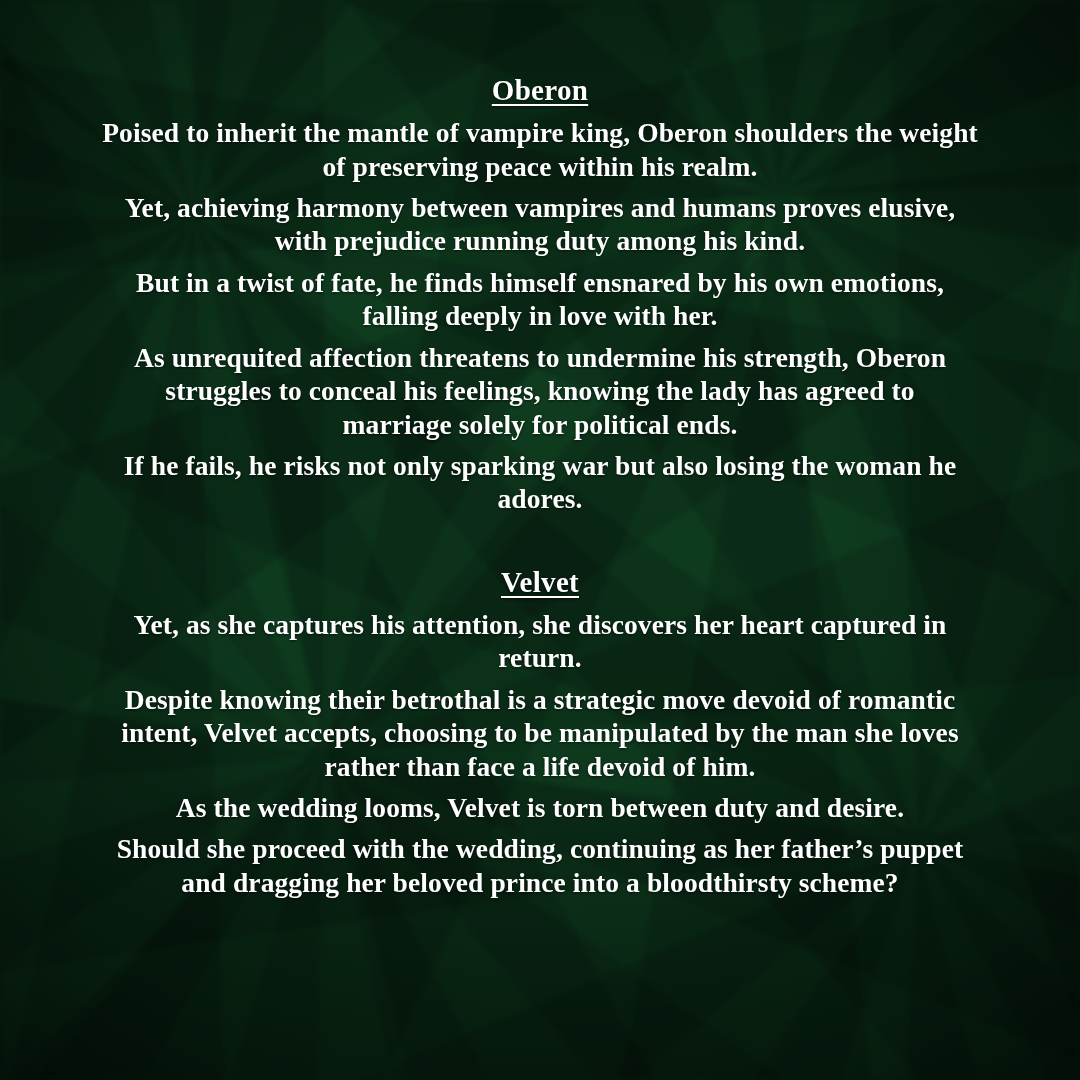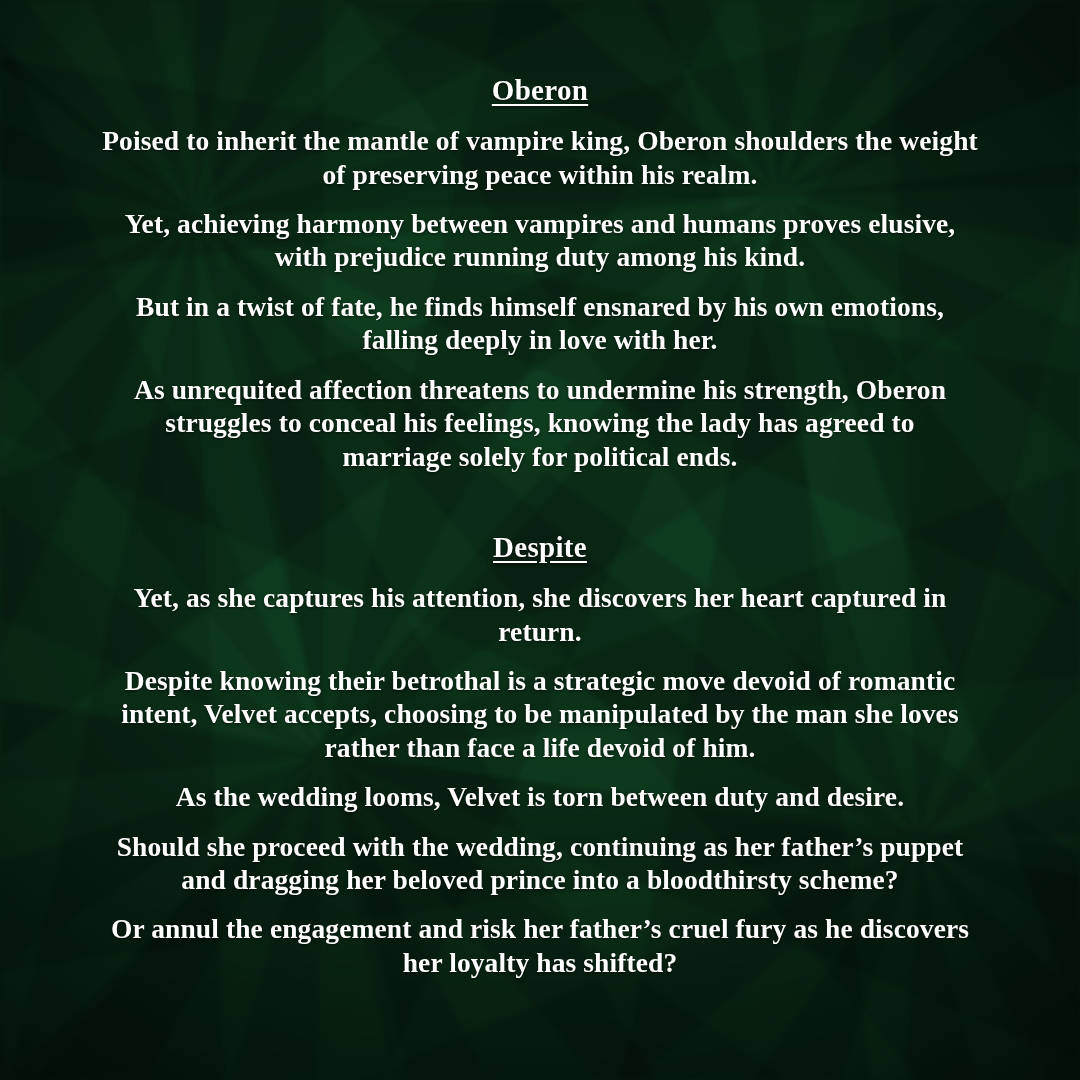--- a/index.html
+++ b/index.html
@@ -102,21 +102,21 @@
   }
 
   .line {
     font-family: "Liberation Serif", serif;
     font-size: 27.5px;
     font-weight: 700;
     color: #ffffff;
     line-height: 1.215;
     letter-spacing: 0.1px;
     text-shadow: 0 1px 3px rgba(0,0,0,0.65);
-    margin: 16px auto;
+    margin: 8px auto;
     padding: 0 4px;
   }
 
   .line.w1 { max-width: 880px; }
   .line.w2 { max-width: 860px; }
 </style>
 </head>
 <body>
 
 <div class="poster">
@@ -126,25 +126,25 @@
   <div class="bg-vignette"></div>
 
   <div class="content">
 
     <div class="section">
       <div class="section-title">Oberon</div>
       <p class="line w1">Poised to inherit the mantle of vampire king, Oberon shoulders the weight of preserving peace within his realm.</p>
       <p class="line w2">Yet, achieving harmony between vampires and humans proves elusive, with prejudice running duty among his kind.</p>
       <p class="line w1">But in a twist of fate, he finds himself ensnared by his own emotions, falling deeply in love with her.</p>
       <p class="line w2">As unrequited affection threatens to undermine his strength, Oberon struggles to conceal his feelings, knowing the lady has agreed to marriage solely for political ends.</p>
+      <p class="line w1">If he fails, he risks not only sparking war but also losing the woman he adores.</p>
     </div>
 
     <div class="section">
-      <div class="section-title">Despite</div>
+      <div class="section-title">Velvet</div>
       <p class="line w1">Yet, as she captures his attention, she discovers her heart captured in return.</p>
       <p class="line w1">Despite knowing their betrothal is a strategic move devoid of romantic intent, Velvet accepts, choosing to be manipulated by the man she loves rather than face a life devoid of him.</p>
       <p class="line w2">As the wedding looms, Velvet is torn between duty and desire.</p>
       <p class="line w1">Should she proceed with the wedding, continuing as her father’s puppet and dragging her beloved prince into a bloodthirsty scheme?</p>
-      <p class="line w1">Or annul the engagement and risk her father’s cruel fury as he discovers her loyalty has shifted?</p>
     </div>
 
   </div>
 </div>
 
 </body></html>

